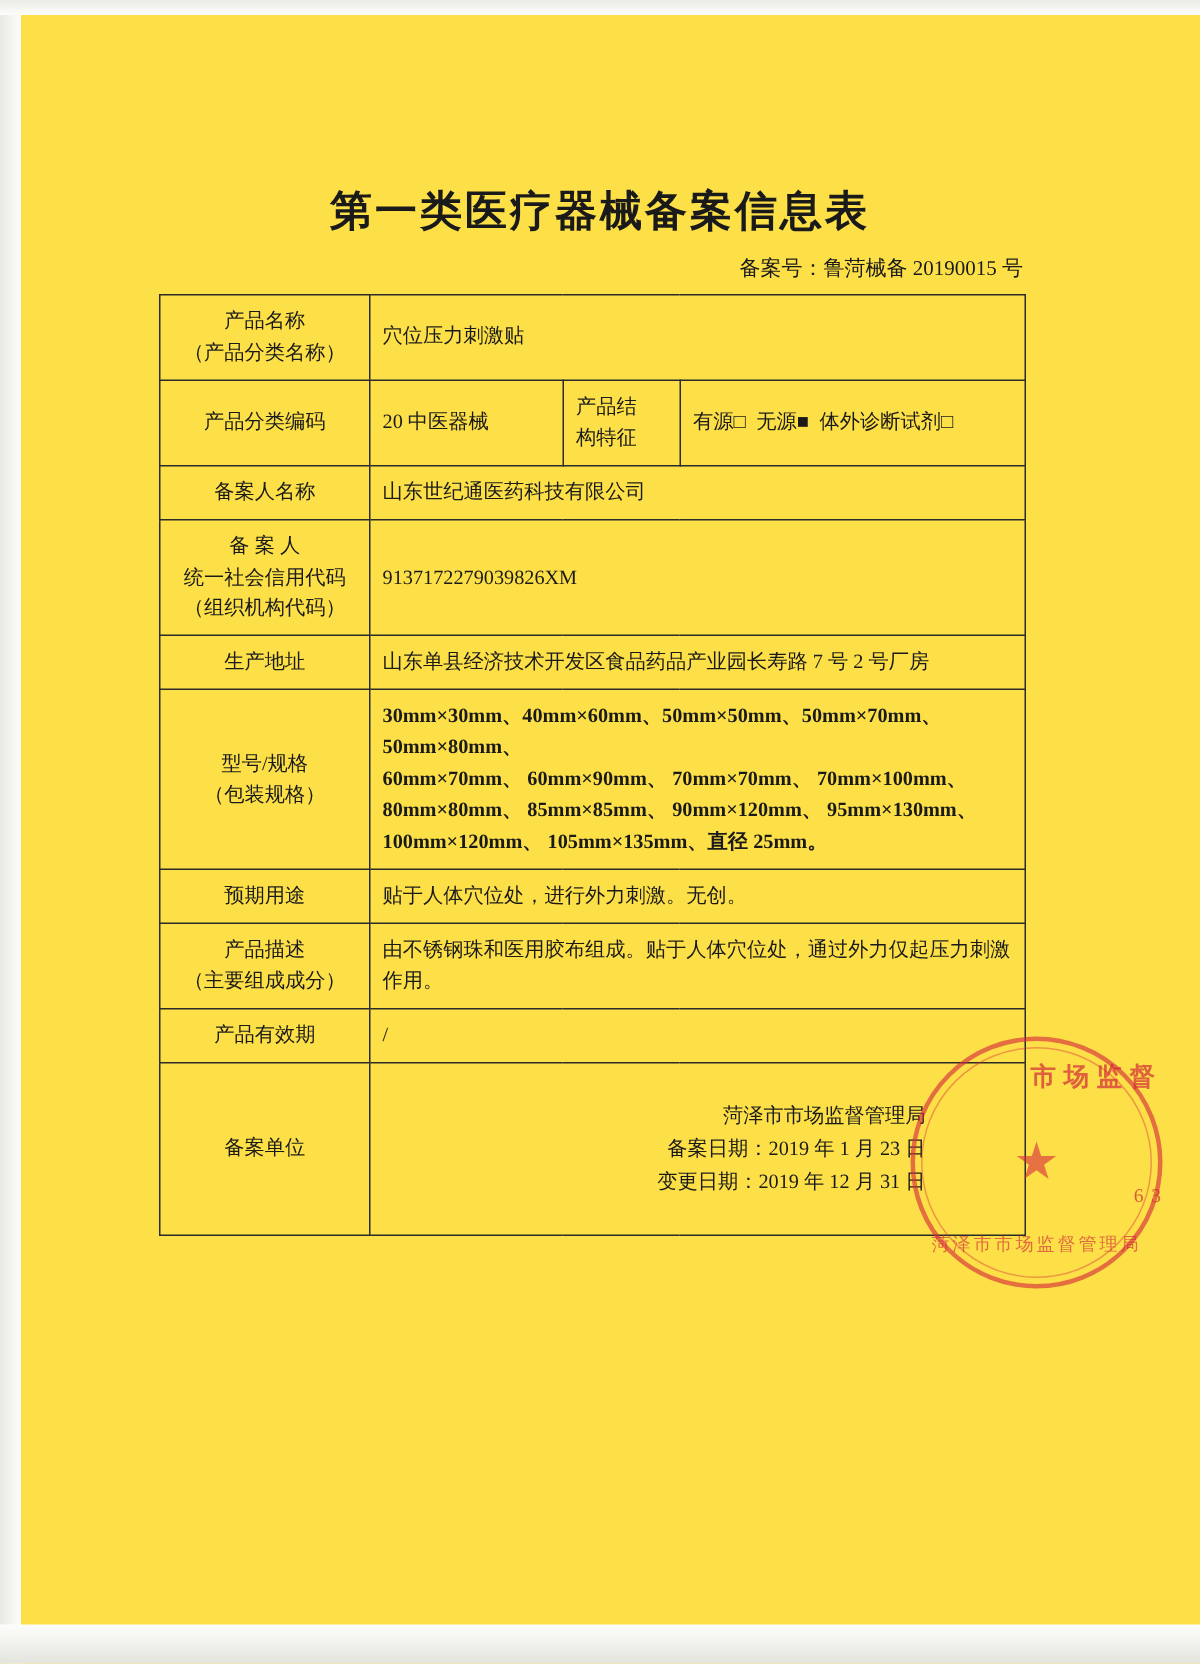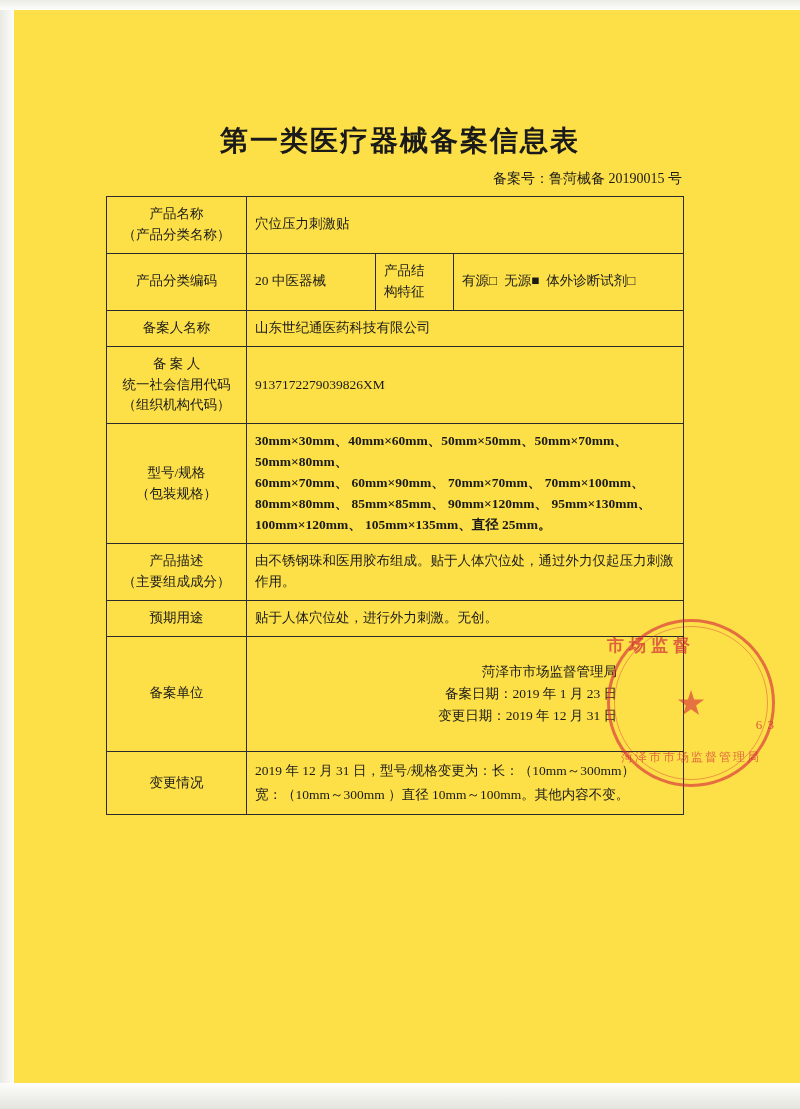--- a/index.html
+++ b/index.html
@@ -127,21 +127,21 @@
     left: 50%;
     top: 50%;
     transform: translate(-50%, -50%);
     color: rgba(214, 40, 60, 0.60);
     font-size: 30px;
     line-height: 1;
   }
   .seal .seal-top {
     position: absolute;
     left: 0; right: 0; top: 14px;
-    text-align: left;
+    text-align: right;
     color: rgba(208, 36, 56, 0.68);
     font-size: 17px;
     font-weight: bold;
     letter-spacing: 5px;
   }
   .seal .seal-bottom {
     position: absolute;
     left: 0; right: 0; bottom: 20px;
     text-align: center;
     color: rgba(208, 36, 56, 0.62);
@@ -194,56 +194,57 @@
         <td class="label">备案人名称</td>
         <td class="value" colspan="3">山东世纪通医药科技有限公司</td>
       </tr>
       <tr>
         <td class="label">备  案  人
 统一社会信用代码
 （组织机构代码）</td>
         <td class="value" colspan="3">9137172279039826XM</td>
       </tr>
       <tr>
+        <td class="label">生产地址</td>
+        <td class="value" colspan="3">山东单县经济技术开发区食品药品产业园长寿路 7 号 2 号厂房</td>
+      </tr>
+      <tr>
         <td class="label">型号/规格
 （包装规格）</td>
         <td class="value specs" colspan="3" style="white-space: pre-line;">30mm×30mm、40mm×60mm、50mm×50mm、50mm×70mm、50mm×80mm、
 60mm×70mm、 60mm×90mm、 70mm×70mm、 70mm×100mm、
 80mm×80mm、 85mm×85mm、 90mm×120mm、 95mm×130mm、
 100mm×120mm、 105mm×135mm、直径 25mm。</td>
       </tr>
       <tr>
+        <td class="label">预期用途</td>
+        <td class="value" colspan="3">贴于人体穴位处，进行外力刺激。无创。</td>
+      </tr>
+      <tr>
         <td class="label">产品描述
 （主要组成成分）</td>
         <td class="value" colspan="3">由不锈钢珠和医用胶布组成。贴于人体穴位处，通过外力仅起压力刺激作用。</td>
       </tr>
       <tr>
-        <td class="label">预期用途</td>
-        <td class="value" colspan="3">贴于人体穴位处，进行外力刺激。无创。</td>
+        <td class="label">产品有效期</td>
+        <td class="value" colspan="3">/</td>
       </tr>
       <tr>
         <td class="label">备案单位</td>
         <td class="value unit-cell" colspan="3">
           <div class="seal">
             <div class="ring"></div>
             <div class="ring2"></div>
             <div class="seal-top">市场监督</div>
             <div class="star">★</div>
             <div class="seal-code">6 3</div>
             <div class="seal-bottom">菏泽市市场监督管理局</div>
           </div>
           <div class="unit-lines">
             <span class="org">菏泽市市场监督管理局</span>
             <span class="org">备案日期：2019 年 1 月 23 日</span>
             <span class="org">变更日期：2019 年 12 月 31 日</span>
           </div>
         </td>
       </tr>
-      <tr>
-        <td class="label">变更情况</td>
-        <td class="value" colspan="3" style="line-height:1.8;">
-          <div>2019 年 12 月 31 日，型号/规格变更为：长：（10mm～300mm）</div>
-          <div>宽：（10mm～300mm ）直径 10mm～100mm。其他内容不变。</div>
-        </td>
-      </tr>
     </tbody>
   </table>
 </div>
 
 </body></html>

